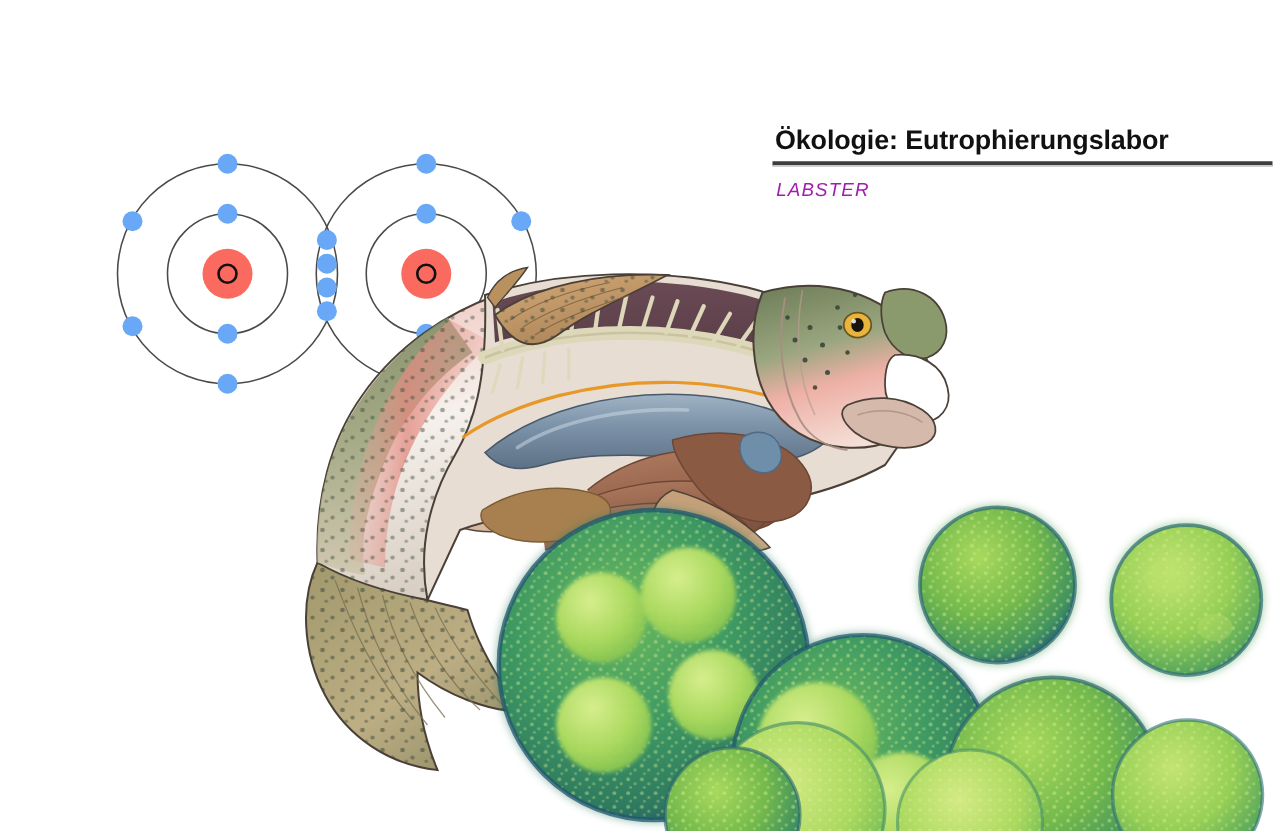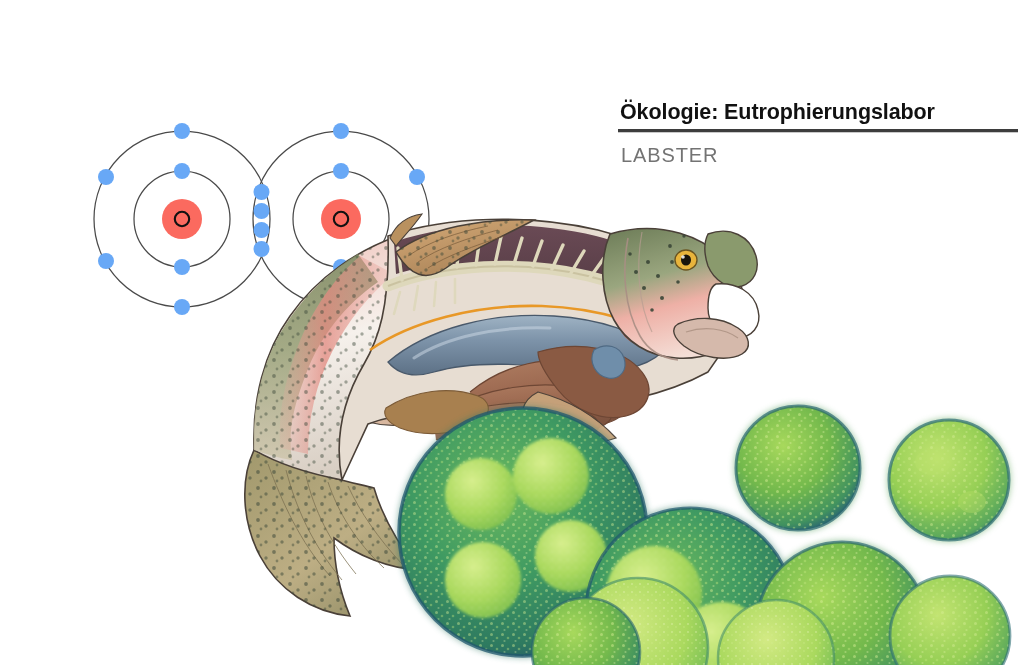--- a/index.html
+++ b/index.html
@@ -39,25 +39,26 @@
   }
   #title-rule {
     width: 400px;
     height: 3px;
     background: #3d3d3d;
     border-bottom: 1px solid #c9c9c9;
     margin: 0;
   }
   #brand-name {
     font-family: "Liberation Sans", sans-serif;
-    font-size: 20px;
+    font-size: 15px;
     font-weight: normal;
-    color: #737373;
+    color: #a21caf;
     letter-spacing: 0.9px;
     margin: 11px 0 0 3px;
+    font-style: italic;
   }
 
   
   #molecule-diagram {
     position: absolute;
     left: 85px;
     top: 112px;
     width: 350px;
     height: 215px;
   }

